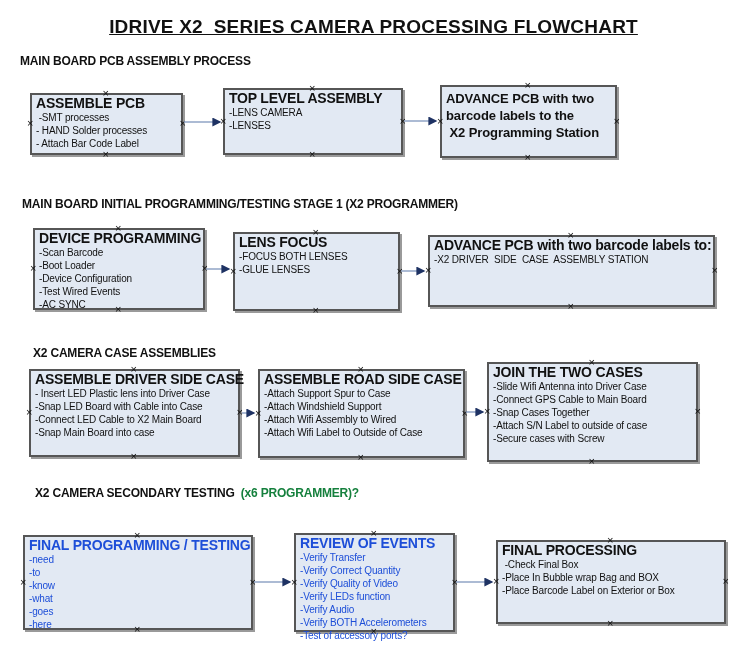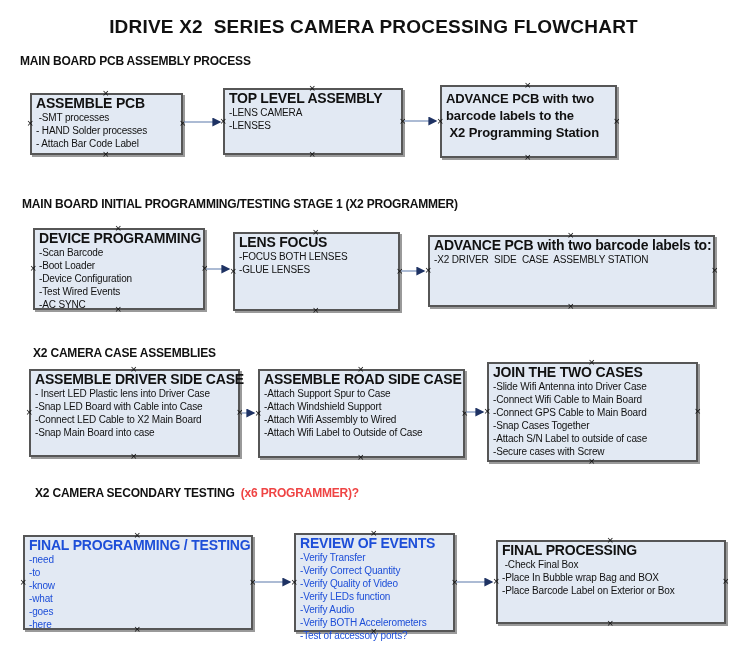--- a/index.html
+++ b/index.html
@@ -2,27 +2,27 @@
 <html><head>
 <meta charset="utf-8">
 <style>
   html,body { margin:0; padding:0; background:#fff; }
   .canvas {
     position:relative; width:747px; height:662px; background:#ffffff;
     font-family:"Liberation Sans", sans-serif; color:#111; overflow:hidden;
   }
   .title {
     position:absolute; top:16px; left:0; width:100%; text-align:center;
-    font-size:19px; font-weight:bold; white-space:pre; letter-spacing:0.2px;
+    font-size:19px; font-weight:bold; white-space:pre; letter-spacing:0.2px;text-decoration:underline;
   }
   .sec-h {
     position:absolute; font-size:12px; font-weight:bold; white-space:pre;
     letter-spacing:-0.2px;
   }
-  .sec-h .red { color:#ef4444; }
+  .sec-h .red { color:#15803d; }
   .flowbox {
     position:absolute; box-sizing:border-box; background:#e2e9f3;
     border:2px solid #565656; box-shadow:2px 2px 0 #9a9a9a;
     padding:1px 3px 0 4px;
   }
   .btitle { font-size:14px; line-height:15px; font-weight:bold; white-space:pre; letter-spacing:-0.2px; }
   .line   { font-size:10px; line-height:13px; white-space:pre; letter-spacing:-0.15px; }
   .boldlines { padding-top:3px; }
   .boldlines .line { font-weight:bold; font-size:13px; line-height:17px; letter-spacing:-0.1px; }
   .red-box .btitle, .red-box .line { color:#1d4ed8; }
@@ -152,21 +152,20 @@
   </div>
 
   <div class="flowbox" style="left:487px;top:362px;width:211px;height:100px">
     <span class="ax t">×</span>
       <span class="ax b">×</span>
       <span class="ax l">×</span>
       <span class="ax r">×</span>
     <div class="btitle">JOIN THE TWO CASES</div>
     <div>
         <div class="line">-Slide Wifi Antenna into Driver Case</div>
-        <div class="line">-Connect Wifi Cable to Main Board</div>
         <div class="line">-Connect GPS Cable to Main Board</div>
         <div class="line">-Snap Cases Together</div>
         <div class="line">-Attach S/N Label to outside of case</div>
         <div class="line">-Secure cases with Screw</div>
       </div>
   </div>
 
   <div class="flowbox red-box" style="left:23px;top:535px;width:230px;height:95px">
     <span class="ax t">×</span>
       <span class="ax b">×</span>

